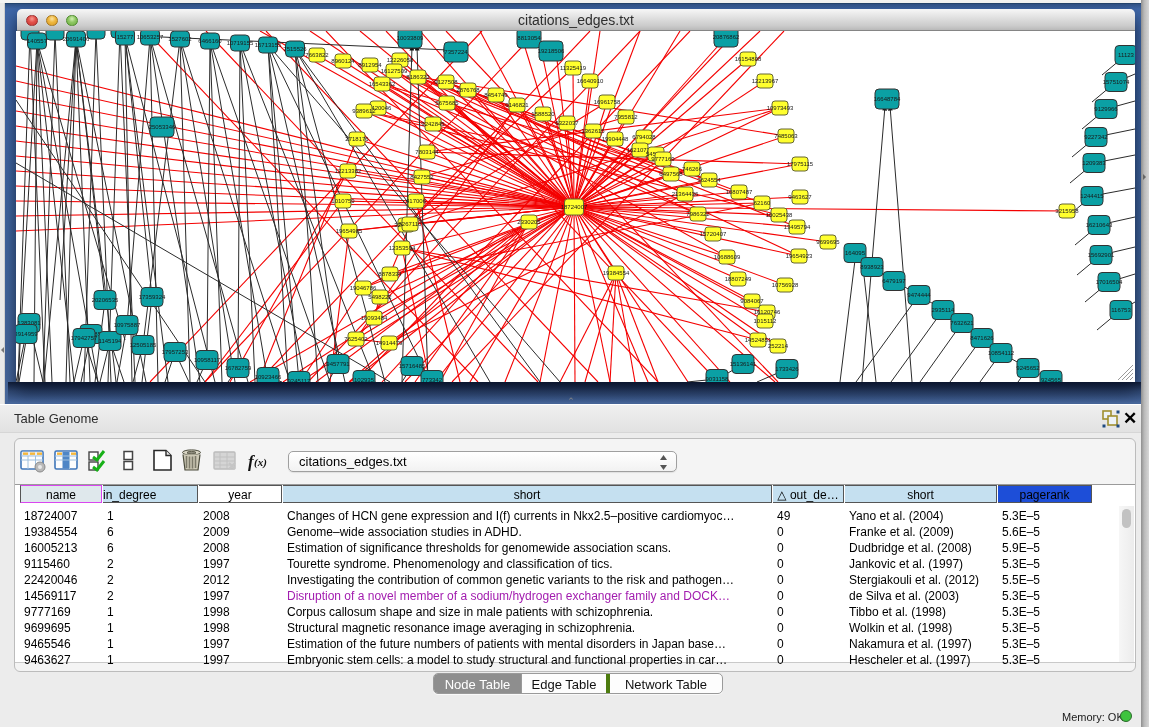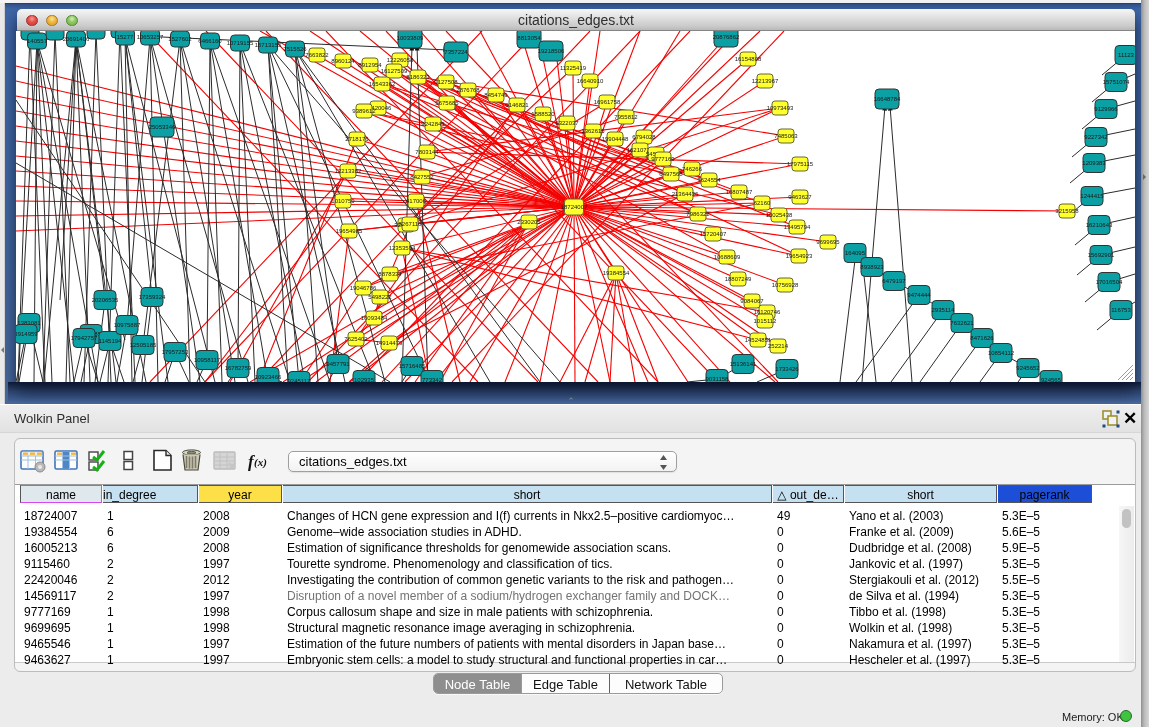--- a/index.html
+++ b/index.html
@@ -603,21 +603,21 @@
       <line x1="1130" y1="380" x2="1133" y2="377"></line>
     </g>
   </svg>
 <div style="position:absolute;left:8px;top:382px;width:1133px;height:20px;background:linear-gradient(180deg,rgba(10,20,44,0.92) 0,rgba(24,40,72,0.55) 45%,rgba(40,70,130,0.12) 100%)"></div>
 
 <div style="position:absolute;left:0;top:3px;width:5px;height:401px;background:#e9e9e9;border-right:1px solid #cfcfcf"></div>
 <div style="position:absolute;left:1px;top:347px;width:0;height:0;border-top:3px solid transparent;border-bottom:3px solid transparent;border-right:3px solid #777"></div>
 
 <div style="position:absolute;left:0;top:404px;width:1149px;height:323px;background:#ececec"></div>
 <div style="position:absolute;left:0;top:404px;width:1149px;height:29px;background:linear-gradient(180deg,#efefef,#e2e2e2);border-top:1px solid #fff;border-bottom:1px solid #d6d6d6"></div>
-<div style="position:absolute;left:14px;top:411px;font-size:13px;color:#2d2d2d">Wolkin Panel</div>
+<div style="position:absolute;left:14px;top:411px;font-size:13px;color:#2d2d2d">Table Genome</div>
 <div style="position:absolute;left:563px;top:398px;width:16px;height:6px;color:#888;font-size:9px;line-height:6px;text-align:center">⌃</div>
 <svg width="22" height="20" viewBox="0 0 22 20" style="position:absolute;left:1101px;top:409px">
 <rect x="2" y="2" width="8" height="8" fill="#eef3f8" stroke="#a09030" stroke-width="1.6"></rect>
 <rect x="7" y="7" width="9" height="9" fill="#eef3f8" stroke="#a09030" stroke-width="1.6"></rect>
 <rect x="15.5" y="1.5" width="3" height="3" fill="#1e4a80"></rect>
 <rect x="1.5" y="15.5" width="3" height="3" fill="#1e4a80"></rect>
 <rect x="15.5" y="15.5" width="3" height="3" fill="#1e4a80"></rect>
 </svg>
 <div style="position:absolute;left:1123px;top:408px;font-size:17px;font-weight:bold;color:#000">✕</div>
 
@@ -674,31 +674,31 @@
 
 <div style="position:absolute;left:288px;top:451px;width:389px;height:21px;background:linear-gradient(180deg,#ffffff,#f2f2f2);border:1px solid #9f9f9f;border-radius:5px;box-shadow:0 1px 1px rgba(0,0,0,0.08)">
   <div style="position:absolute;left:10px;top:0;line-height:20px;font-size:13px;color:#000">citations_edges.txt</div>
   <svg width="9" height="15" viewBox="0 0 9 15" style="position:absolute;right:8px;top:3px">
       <path d="M4.5 0L8 5H1z" fill="#555"></path>
       <path d="M4.5 15L8 10H1z" fill="#555"></path>
     </svg>
 </div>
 <div style="position:absolute;left:20px;top:485px;width:82px;height:18px;background:#dfe8ec;border:1px solid #d946ef;border-left:1px solid #555;text-align:center;line-height:18px;font-size:12px;color:#000">name</div>
 <div style="position:absolute;left:103px;top:485px;width:95px;height:18px;background:#c5e0f0;border:1px solid #555;border-left:none;text-align:left;line-height:18px;font-size:12px;color:#000">in_degree</div>
-<div style="position:absolute;left:199px;top:485px;width:83px;height:18px;background:#fde047;border:1px solid #555;border-left:none;text-align:center;line-height:18px;font-size:12px;color:#000">year</div>
+<div style="position:absolute;left:199px;top:485px;width:83px;height:18px;background:#ffffff;border:1px solid #555;border-left:none;text-align:center;line-height:18px;font-size:12px;color:#000">year</div>
 <div style="position:absolute;left:283px;top:485px;width:489px;height:18px;background:#c5e0f0;border:1px solid #555;border-left:none;text-align:center;line-height:18px;font-size:12px;color:#000">short</div>
 <div style="position:absolute;left:773px;top:485px;width:71px;height:18px;background:#c5e0f0;border:1px solid #555;border-left:none;text-align:center;line-height:18px;font-size:12px;color:#000">△ out_de…</div>
 <div style="position:absolute;left:845px;top:485px;width:152px;height:18px;background:#c5e0f0;border:1px solid #555;border-left:none;text-align:center;line-height:18px;font-size:12px;color:#000">short</div>
 <div style="position:absolute;left:998px;top:485px;width:94px;height:18px;background:#1d4ed8;border:1px solid #555;border-left:none;text-align:center;line-height:18px;font-size:12px;color:#000">pagerank</div>
 <div style="position:absolute;left:24px;top:508px;width:77px;height:16px;line-height:16px;font-size:12px;color:#000;white-space:nowrap;overflow:hidden">18724007</div>
 <div style="position:absolute;left:107px;top:508px;width:90px;height:16px;line-height:16px;font-size:12px;color:#000;white-space:nowrap;overflow:hidden">1</div>
 <div style="position:absolute;left:203px;top:508px;width:78px;height:16px;line-height:16px;font-size:12px;color:#000;white-space:nowrap;overflow:hidden">2008</div>
 <div style="position:absolute;left:287px;top:508px;width:484px;height:16px;line-height:16px;font-size:12px;color:#000;white-space:nowrap;overflow:hidden">Changes of HCN gene expression and I(f) currents in Nkx2.5–positive cardiomyoc…</div>
 <div style="position:absolute;left:777px;top:508px;width:66px;height:16px;line-height:16px;font-size:12px;color:#000;white-space:nowrap;overflow:hidden">49</div>
-<div style="position:absolute;left:849px;top:508px;width:147px;height:16px;line-height:16px;font-size:12px;color:#000;white-space:nowrap;overflow:hidden">Yano et al. (2003)</div>
+<div style="position:absolute;left:849px;top:508px;width:147px;height:16px;line-height:16px;font-size:12px;color:#000;white-space:nowrap;overflow:hidden">Yano et al. (2004)</div>
 <div style="position:absolute;left:1002px;top:508px;width:89px;height:16px;line-height:16px;font-size:12px;color:#000;white-space:nowrap;overflow:hidden">5.3E–5</div>
 <div style="position:absolute;left:24px;top:524px;width:77px;height:16px;line-height:16px;font-size:12px;color:#000;white-space:nowrap;overflow:hidden">19384554</div>
 <div style="position:absolute;left:107px;top:524px;width:90px;height:16px;line-height:16px;font-size:12px;color:#000;white-space:nowrap;overflow:hidden">6</div>
 <div style="position:absolute;left:203px;top:524px;width:78px;height:16px;line-height:16px;font-size:12px;color:#000;white-space:nowrap;overflow:hidden">2009</div>
 <div style="position:absolute;left:287px;top:524px;width:484px;height:16px;line-height:16px;font-size:12px;color:#000;white-space:nowrap;overflow:hidden">Genome–wide association studies in ADHD.</div>
 <div style="position:absolute;left:777px;top:524px;width:66px;height:16px;line-height:16px;font-size:12px;color:#000;white-space:nowrap;overflow:hidden">0</div>
 <div style="position:absolute;left:849px;top:524px;width:147px;height:16px;line-height:16px;font-size:12px;color:#000;white-space:nowrap;overflow:hidden">Franke et al. (2009)</div>
 <div style="position:absolute;left:1002px;top:524px;width:89px;height:16px;line-height:16px;font-size:12px;color:#000;white-space:nowrap;overflow:hidden">5.6E–5</div>
 <div style="position:absolute;left:24px;top:540px;width:77px;height:16px;line-height:16px;font-size:12px;color:#000;white-space:nowrap;overflow:hidden">16005213</div>
 <div style="position:absolute;left:107px;top:540px;width:90px;height:16px;line-height:16px;font-size:12px;color:#000;white-space:nowrap;overflow:hidden">6</div>
@@ -717,23 +717,23 @@
 <div style="position:absolute;left:24px;top:572px;width:77px;height:16px;line-height:16px;font-size:12px;color:#000;white-space:nowrap;overflow:hidden">22420046</div>
 <div style="position:absolute;left:107px;top:572px;width:90px;height:16px;line-height:16px;font-size:12px;color:#000;white-space:nowrap;overflow:hidden">2</div>
 <div style="position:absolute;left:203px;top:572px;width:78px;height:16px;line-height:16px;font-size:12px;color:#000;white-space:nowrap;overflow:hidden">2012</div>
 <div style="position:absolute;left:287px;top:572px;width:484px;height:16px;line-height:16px;font-size:12px;color:#000;white-space:nowrap;overflow:hidden">Investigating the contribution of common genetic variants to the risk and pathogen…</div>
 <div style="position:absolute;left:777px;top:572px;width:66px;height:16px;line-height:16px;font-size:12px;color:#000;white-space:nowrap;overflow:hidden">0</div>
 <div style="position:absolute;left:849px;top:572px;width:147px;height:16px;line-height:16px;font-size:12px;color:#000;white-space:nowrap;overflow:hidden">Stergiakouli et al. (2012)</div>
 <div style="position:absolute;left:1002px;top:572px;width:89px;height:16px;line-height:16px;font-size:12px;color:#000;white-space:nowrap;overflow:hidden">5.5E–5</div>
 <div style="position:absolute;left:24px;top:588px;width:77px;height:16px;line-height:16px;font-size:12px;color:#000;white-space:nowrap;overflow:hidden">14569117</div>
 <div style="position:absolute;left:107px;top:588px;width:90px;height:16px;line-height:16px;font-size:12px;color:#000;white-space:nowrap;overflow:hidden">2</div>
 <div style="position:absolute;left:203px;top:588px;width:78px;height:16px;line-height:16px;font-size:12px;color:#000;white-space:nowrap;overflow:hidden">1997</div>
-<div style="position:absolute;left:287px;top:588px;width:484px;height:16px;line-height:16px;font-size:12px;color:#737373;white-space:nowrap;overflow:hidden">Disruption of a novel member of a sodium/hydrogen exchanger family and DOCK…</div>
+<div style="position:absolute;left:287px;top:588px;width:484px;height:16px;line-height:16px;font-size:12px;color:#a21caf;white-space:nowrap;overflow:hidden">Disruption of a novel member of a sodium/hydrogen exchanger family and DOCK…</div>
 <div style="position:absolute;left:777px;top:588px;width:66px;height:16px;line-height:16px;font-size:12px;color:#000;white-space:nowrap;overflow:hidden">0</div>
-<div style="position:absolute;left:849px;top:588px;width:147px;height:16px;line-height:16px;font-size:12px;color:#000;white-space:nowrap;overflow:hidden">de Silva et al. (1994)</div>
+<div style="position:absolute;left:849px;top:588px;width:147px;height:16px;line-height:16px;font-size:12px;color:#000;white-space:nowrap;overflow:hidden">de Silva et al. (2003)</div>
 <div style="position:absolute;left:1002px;top:588px;width:89px;height:16px;line-height:16px;font-size:12px;color:#000;white-space:nowrap;overflow:hidden">5.3E–5</div>
 <div style="position:absolute;left:24px;top:604px;width:77px;height:16px;line-height:16px;font-size:12px;color:#000;white-space:nowrap;overflow:hidden">9777169</div>
 <div style="position:absolute;left:107px;top:604px;width:90px;height:16px;line-height:16px;font-size:12px;color:#000;white-space:nowrap;overflow:hidden">1</div>
 <div style="position:absolute;left:203px;top:604px;width:78px;height:16px;line-height:16px;font-size:12px;color:#000;white-space:nowrap;overflow:hidden">1998</div>
 <div style="position:absolute;left:287px;top:604px;width:484px;height:16px;line-height:16px;font-size:12px;color:#000;white-space:nowrap;overflow:hidden">Corpus callosum shape and size in male patients with schizophrenia.</div>
 <div style="position:absolute;left:777px;top:604px;width:66px;height:16px;line-height:16px;font-size:12px;color:#000;white-space:nowrap;overflow:hidden">0</div>
 <div style="position:absolute;left:849px;top:604px;width:147px;height:16px;line-height:16px;font-size:12px;color:#000;white-space:nowrap;overflow:hidden">Tibbo et al. (1998)</div>
 <div style="position:absolute;left:1002px;top:604px;width:89px;height:16px;line-height:16px;font-size:12px;color:#000;white-space:nowrap;overflow:hidden">5.3E–5</div>
 <div style="position:absolute;left:24px;top:620px;width:77px;height:16px;line-height:16px;font-size:12px;color:#000;white-space:nowrap;overflow:hidden">9699695</div>
 <div style="position:absolute;left:107px;top:620px;width:90px;height:16px;line-height:16px;font-size:12px;color:#000;white-space:nowrap;overflow:hidden">1</div>
@@ -754,19 +754,19 @@
 <div style="position:absolute;left:203px;top:652px;width:78px;height:16px;line-height:16px;font-size:12px;color:#000;white-space:nowrap;overflow:hidden">1997</div>
 <div style="position:absolute;left:287px;top:652px;width:484px;height:16px;line-height:16px;font-size:12px;color:#000;white-space:nowrap;overflow:hidden">Embryonic stem cells: a model to study structural and functional properties in car…</div>
 <div style="position:absolute;left:777px;top:652px;width:66px;height:16px;line-height:16px;font-size:12px;color:#000;white-space:nowrap;overflow:hidden">0</div>
 <div style="position:absolute;left:849px;top:652px;width:147px;height:16px;line-height:16px;font-size:12px;color:#000;white-space:nowrap;overflow:hidden">Hescheler et al. (1997)</div>
 <div style="position:absolute;left:1002px;top:652px;width:89px;height:16px;line-height:16px;font-size:12px;color:#000;white-space:nowrap;overflow:hidden">5.3E–5</div>
 
 <div style="position:absolute;left:1119px;top:506px;width:15px;height:156px;background:linear-gradient(90deg,#f6f6f6,#ececec)"></div>
 <div style="position:absolute;left:1122px;top:509px;width:9px;height:19px;border-radius:5px;background:#c2c2c2"></div>
 <div style="position:absolute;left:433px;top:673px;width:290px;height:21px;border:1px solid #9a9a9a;border-radius:5px;background:#fdfdfd;box-shadow:0 1px 0 rgba(255,255,255,.7);overflow:hidden;display:flex">
 <div style="width:88px;background:#8e8e8e;color:#fff;font-size:13px;text-align:center;line-height:21px;border-right:1px solid #9a9a9a">Node Table</div>
-<div style="width:88px;color:#111;font-size:13px;text-align:center;line-height:21px;border-right:1px solid #4d7c0f">Edge Table</div>
+<div style="width:88px;color:#111;font-size:13px;text-align:center;line-height:21px;border-right:4px solid #4d7c0f">Edge Table</div>
 <div style="flex:1;color:#111;font-size:13px;text-align:center;line-height:21px">Network Table</div>
 </div>
 <div style="position:absolute;left:1062px;top:711px;font-size:11px;color:#1a1a1a">Memory: OK</div>
 <div style="position:absolute;left:1120px;top:710px;width:12px;height:12px;border-radius:50%;background:#3ec43e;border:1.5px solid #2d6b2d"></div>
 
 <div style="position:absolute;left:1141px;top:0;width:8px;height:727px;background:linear-gradient(90deg,#8f8f8f 0,#b9b9b9 40%,#d7d7d7 100%)"></div>
 <div style="position:absolute;left:1143px;top:174px;width:0;height:0;border-top:3px solid transparent;border-bottom:3px solid transparent;border-left:3px solid #666"></div>
 </body></html>

